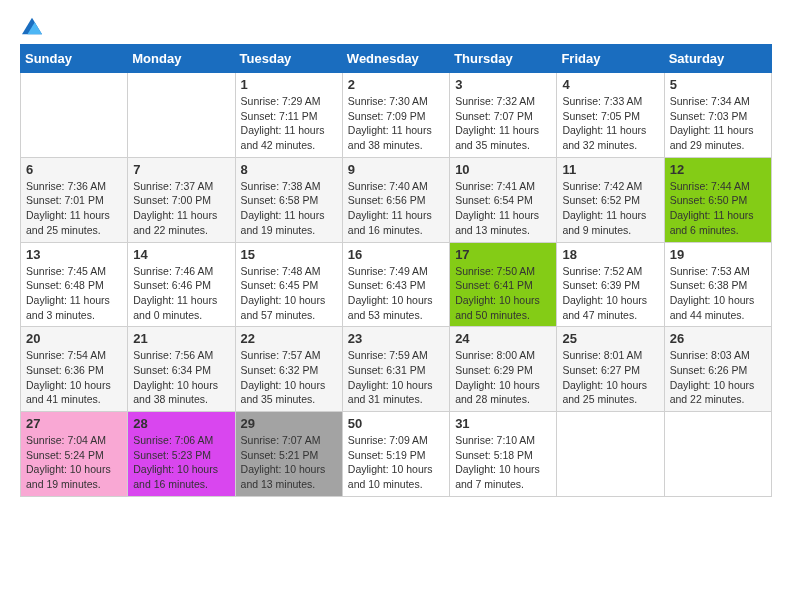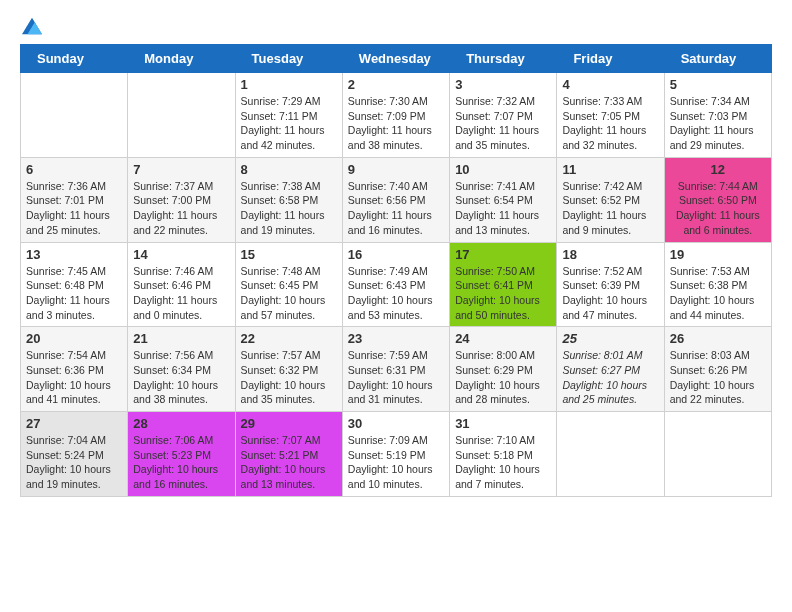--- a/index.html
+++ b/index.html
@@ -53,21 +53,21 @@
     .calendar-table {
       width: 100%;
       border-collapse: collapse;
       border: 1px solid #ccc;
     }
     .calendar-table th {
       background-color: #1a6dbf;
       color: #fff;
       font-size: 13px;
       font-weight: bold;
-      padding: 6px 16px;
+      padding: 6px 4px;
       text-align: left;
       border: 1px solid #1a6dbf;
     }
     .calendar-table td {
       vertical-align: top;
       padding: 4px 5px;
       border: 1px solid #d0d0d0;
       width: calc(100% / 7);
       min-height: 80px;
       background: #fff;
@@ -172,21 +172,21 @@
             <div class="day-info">Sunrise: 7:40 AM<br>Sunset: 6:56 PM<br>Daylight: 11 hours and 16 minutes.</div>
           </td>
           <td style="background: rgb(245, 245, 245);">
             <span class="day-number">10</span>
             <div class="day-info">Sunrise: 7:41 AM<br>Sunset: 6:54 PM<br>Daylight: 11 hours and 13 minutes.</div>
           </td>
           <td style="background: rgb(245, 245, 245);">
             <span class="day-number">11</span>
             <div class="day-info">Sunrise: 7:42 AM<br>Sunset: 6:52 PM<br>Daylight: 11 hours and 9 minutes.</div>
           </td>
-          <td style="background: #ec4899; text-align: center;">
+          <td style="background: #84cc16;">
             <span class="day-number">12</span>
             <div class="day-info">Sunrise: 7:44 AM<br>Sunset: 6:50 PM<br>Daylight: 11 hours and 6 minutes.</div>
           </td>
         </tr>
         <tr>
           <td style="background: rgb(255, 255, 255); border-radius: 11px;">
             <span class="day-number">13</span>
             <div class="day-info">Sunrise: 7:45 AM<br>Sunset: 6:48 PM<br>Daylight: 11 hours and 3 minutes.</div>
           </td>
           <td style="background: rgb(255, 255, 255);">
@@ -228,44 +228,44 @@
             <div class="day-info">Sunrise: 7:57 AM<br>Sunset: 6:32 PM<br>Daylight: 10 hours and 35 minutes.</div>
           </td>
           <td style="background: rgb(245, 245, 245);">
             <span class="day-number">23</span>
             <div class="day-info">Sunrise: 7:59 AM<br>Sunset: 6:31 PM<br>Daylight: 10 hours and 31 minutes.</div>
           </td>
           <td style="background: rgb(245, 245, 245); margin-left: 37px;">
             <span class="day-number">24</span>
             <div class="day-info">Sunrise: 8:00 AM<br>Sunset: 6:29 PM<br>Daylight: 10 hours and 28 minutes.</div>
           </td>
-          <td style="background: rgb(245, 245, 245); font-style: italic;">
+          <td style="background: rgb(245, 245, 245);">
             <span class="day-number">25</span>
             <div class="day-info">Sunrise: 8:01 AM<br>Sunset: 6:27 PM<br>Daylight: 10 hours and 25 minutes.</div>
           </td>
           <td style="background: rgb(245, 245, 245);">
             <span class="day-number">26</span>
             <div class="day-info">Sunrise: 8:03 AM<br>Sunset: 6:26 PM<br>Daylight: 10 hours and 22 minutes.</div>
           </td>
         </tr>
         <tr>
-          <td style="background: #e5e5e5; margin-top: 32px;">
+          <td style="background: #f9a8d4; margin-top: 32px;">
             <span class="day-number">27</span>
             <div class="day-info">Sunrise: 7:04 AM<br>Sunset: 5:24 PM<br>Daylight: 10 hours and 19 minutes.</div>
           </td>
           <td style="background: #d946ef;">
             <span class="day-number">28</span>
             <div class="day-info">Sunrise: 7:06 AM<br>Sunset: 5:23 PM<br>Daylight: 10 hours and 16 minutes.</div>
           </td>
-          <td style="background: #d946ef;">
+          <td style="background: #a3a3a3;">
             <span class="day-number">29</span>
             <div class="day-info">Sunrise: 7:07 AM<br>Sunset: 5:21 PM<br>Daylight: 10 hours and 13 minutes.</div>
           </td>
           <td style="background: rgb(255, 255, 255);">
-            <span class="day-number">30</span>
+            <span class="day-number">50</span>
             <div class="day-info">Sunrise: 7:09 AM<br>Sunset: 5:19 PM<br>Daylight: 10 hours and 10 minutes.</div>
           </td>
           <td style="background: rgb(255, 255, 255);">
             <span class="day-number">31</span>
             <div class="day-info">Sunrise: 7:10 AM<br>Sunset: 5:18 PM<br>Daylight: 10 hours and 7 minutes.</div>
           </td>
           <td class="empty-cell" style="background: rgb(255, 255, 255);"></td>
           <td class="empty-cell" style="background: rgb(255, 255, 255);"></td>
         </tr>
       </tbody>

